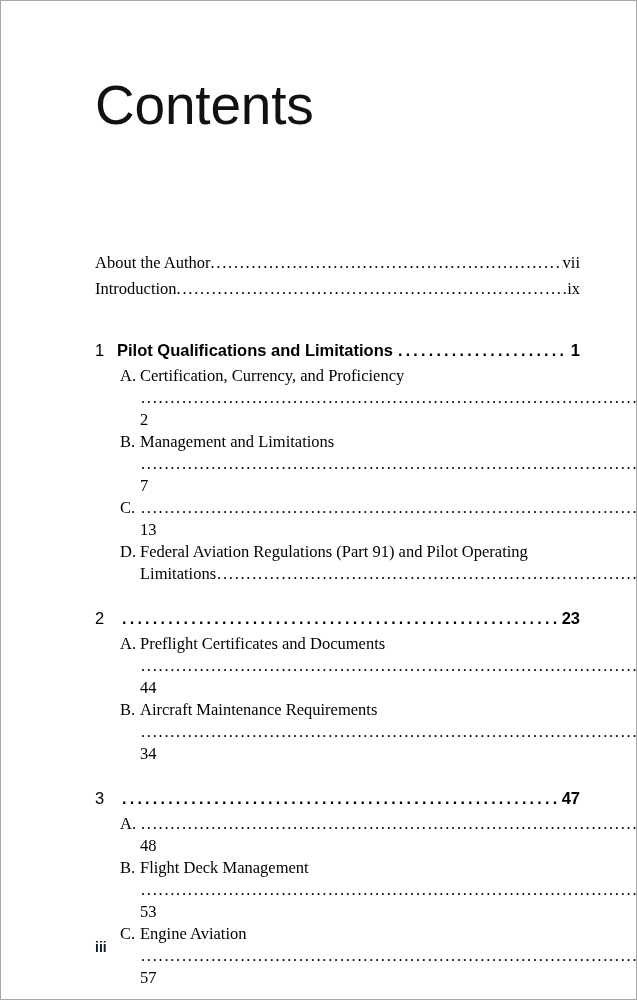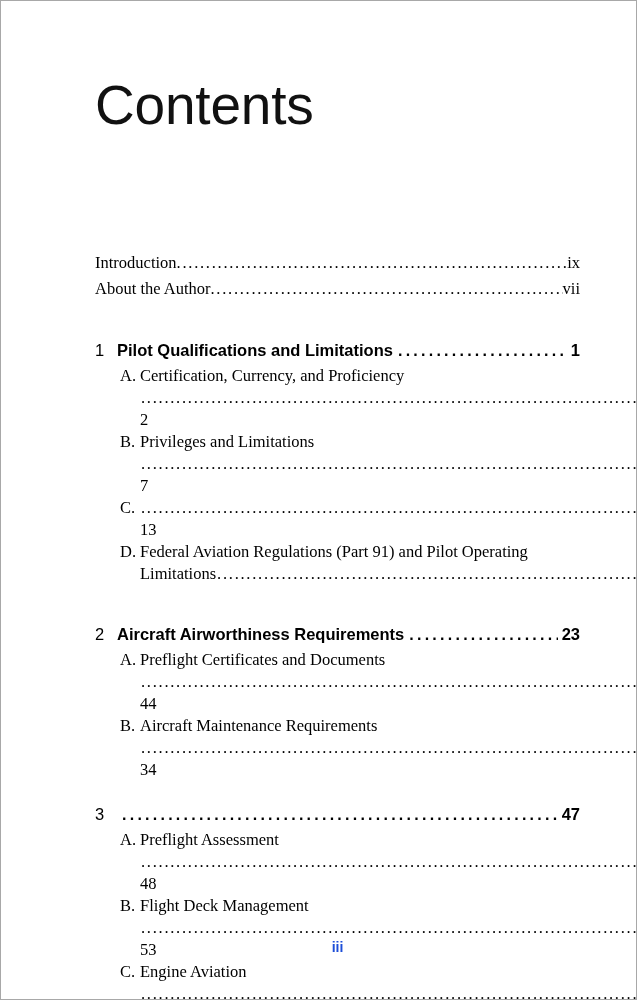--- a/index.html
+++ b/index.html
@@ -163,47 +163,47 @@
     align-items: baseline;
     width: 100%;
   }
 
   
   .folio {
     position: absolute;
     right: 0px;
     top: 938px;
     width: 485px;
-    text-align: center;
+    text-align: left;
     font-family: "Liberation Sans", sans-serif;
     font-weight: bold;
     font-size: 14px;
-    color: #1d4ed8;
+    color: #0f172a;
   }
 </style>
 </head>
 <body>
 
 <div class="page">
   <div class="page-inner">
 
     <div class="toc-title">Contents</div>
 
     <div class="toc-body">
 
       <div class="front-group">
+          <div class="row front-row">
+            <span class="label">About the Author</span>
+            <span class="leader"></span>
+            <span class="pageno">vii</span>
+          </div>
           <div class="row front-row">
             <span class="label">Introduction</span>
             <span class="leader"></span>
             <span class="pageno">ix</span>
-          </div>
-          <div class="row front-row">
-            <span class="label">About the Author</span>
-            <span class="leader"></span>
-            <span class="pageno">vii</span>
           </div>
         </div>
 
       <div id="chapters-container">
           <div class="chapter-group">
             <div class="row chapter-row">
               <span class="chapter-num">1</span>
               <span class="chapter-title">Pilot Qualifications and Limitations</span>
               <span class="leader"></span>
               <span class="chapter-pageno">1</span>
@@ -212,21 +212,21 @@
               <span class="sub-letter">A.</span>
               <span class="sub-main">
                 <span class="sub-text">Certification, Currency, and Proficiency</span>
                 <span class="leader"></span>
                 <span class="sub-pageno">2</span>
               </span>
             </div>
             <div class="sub-row">
               <span class="sub-letter">B.</span>
               <span class="sub-main">
-                <span class="sub-text">Privileges and Limitations</span>
+                <span class="sub-text">Management and Limitations</span>
                 <span class="leader"></span>
                 <span class="sub-pageno">7</span>
               </span>
             </div>
             <div class="sub-row">
               <span class="sub-letter">C.</span>
               <span class="sub-main">
                 <span class="leader"></span>
                 <span class="sub-pageno">13</span>
               </span>
@@ -238,21 +238,20 @@
                 <span class="sub-line2">
                   <span class="sub-text">Limitations</span>
                   <span class="leader"></span>
                 </span>
               </span>
             </div>
           </div>
           <div class="chapter-group">
             <div class="row chapter-row">
               <span class="chapter-num">2</span>
-              <span class="chapter-title">Aircraft Airworthiness Requirements</span>
               <span class="leader"></span>
               <span class="chapter-pageno">23</span>
             </div>
             <div class="sub-row">
               <span class="sub-letter">A.</span>
               <span class="sub-main">
                 <span class="sub-text">Preflight Certificates and Documents</span>
                 <span class="leader"></span>
                 <span class="sub-pageno">44</span>
               </span>
@@ -268,21 +267,20 @@
           </div>
           <div class="chapter-group">
             <div class="row chapter-row">
               <span class="chapter-num">3</span>
               <span class="leader"></span>
               <span class="chapter-pageno">47</span>
             </div>
             <div class="sub-row">
               <span class="sub-letter">A.</span>
               <span class="sub-main">
-                <span class="sub-text">Preflight Assessment</span>
                 <span class="leader"></span>
                 <span class="sub-pageno">48</span>
               </span>
             </div>
             <div class="sub-row">
               <span class="sub-letter">B.</span>
               <span class="sub-main">
                 <span class="sub-text">Flight Deck Management</span>
                 <span class="leader"></span>
                 <span class="sub-pageno">53</span>

